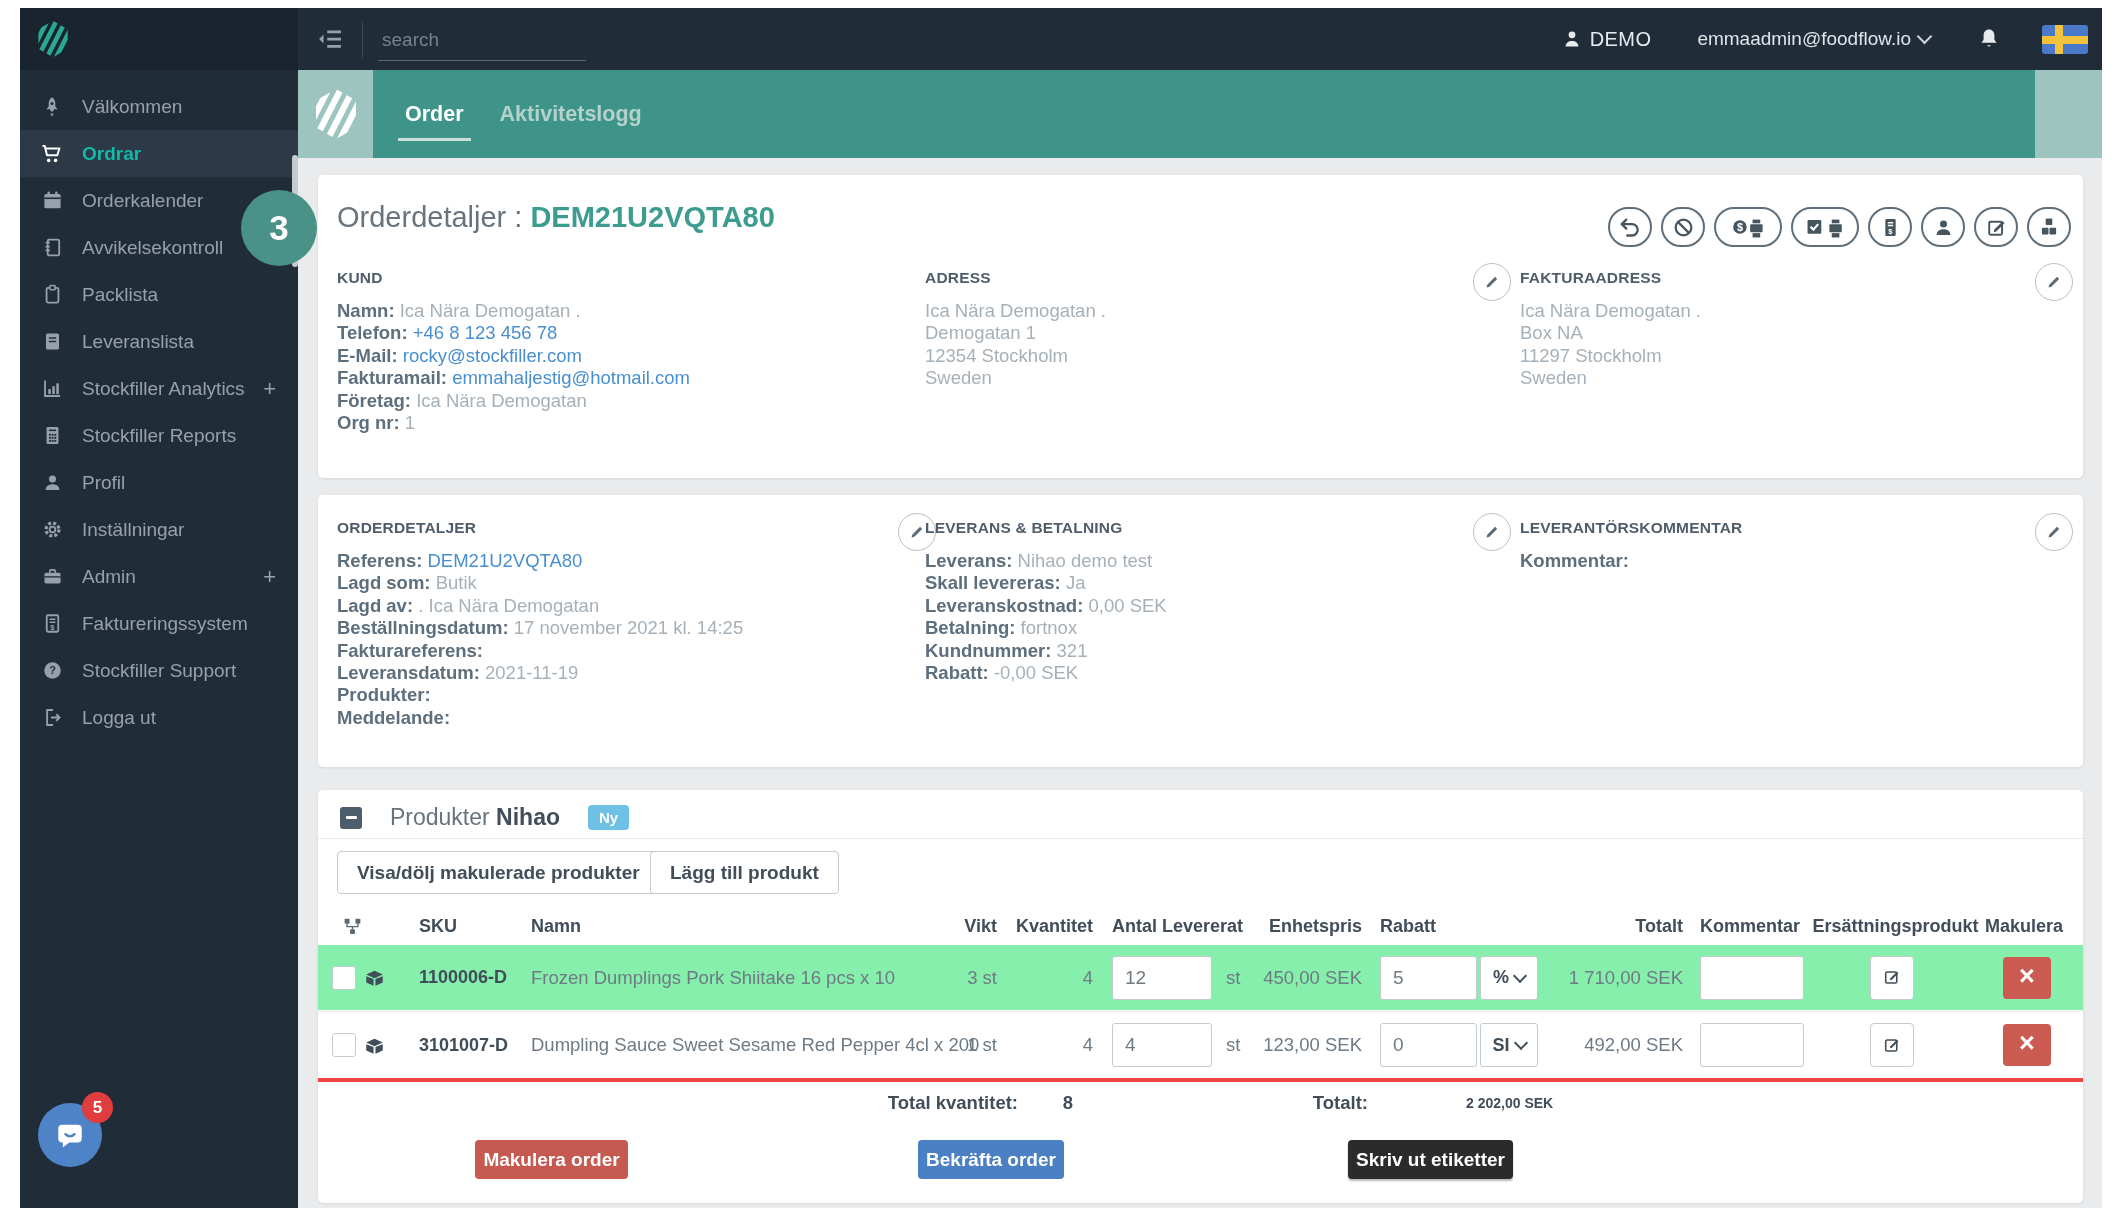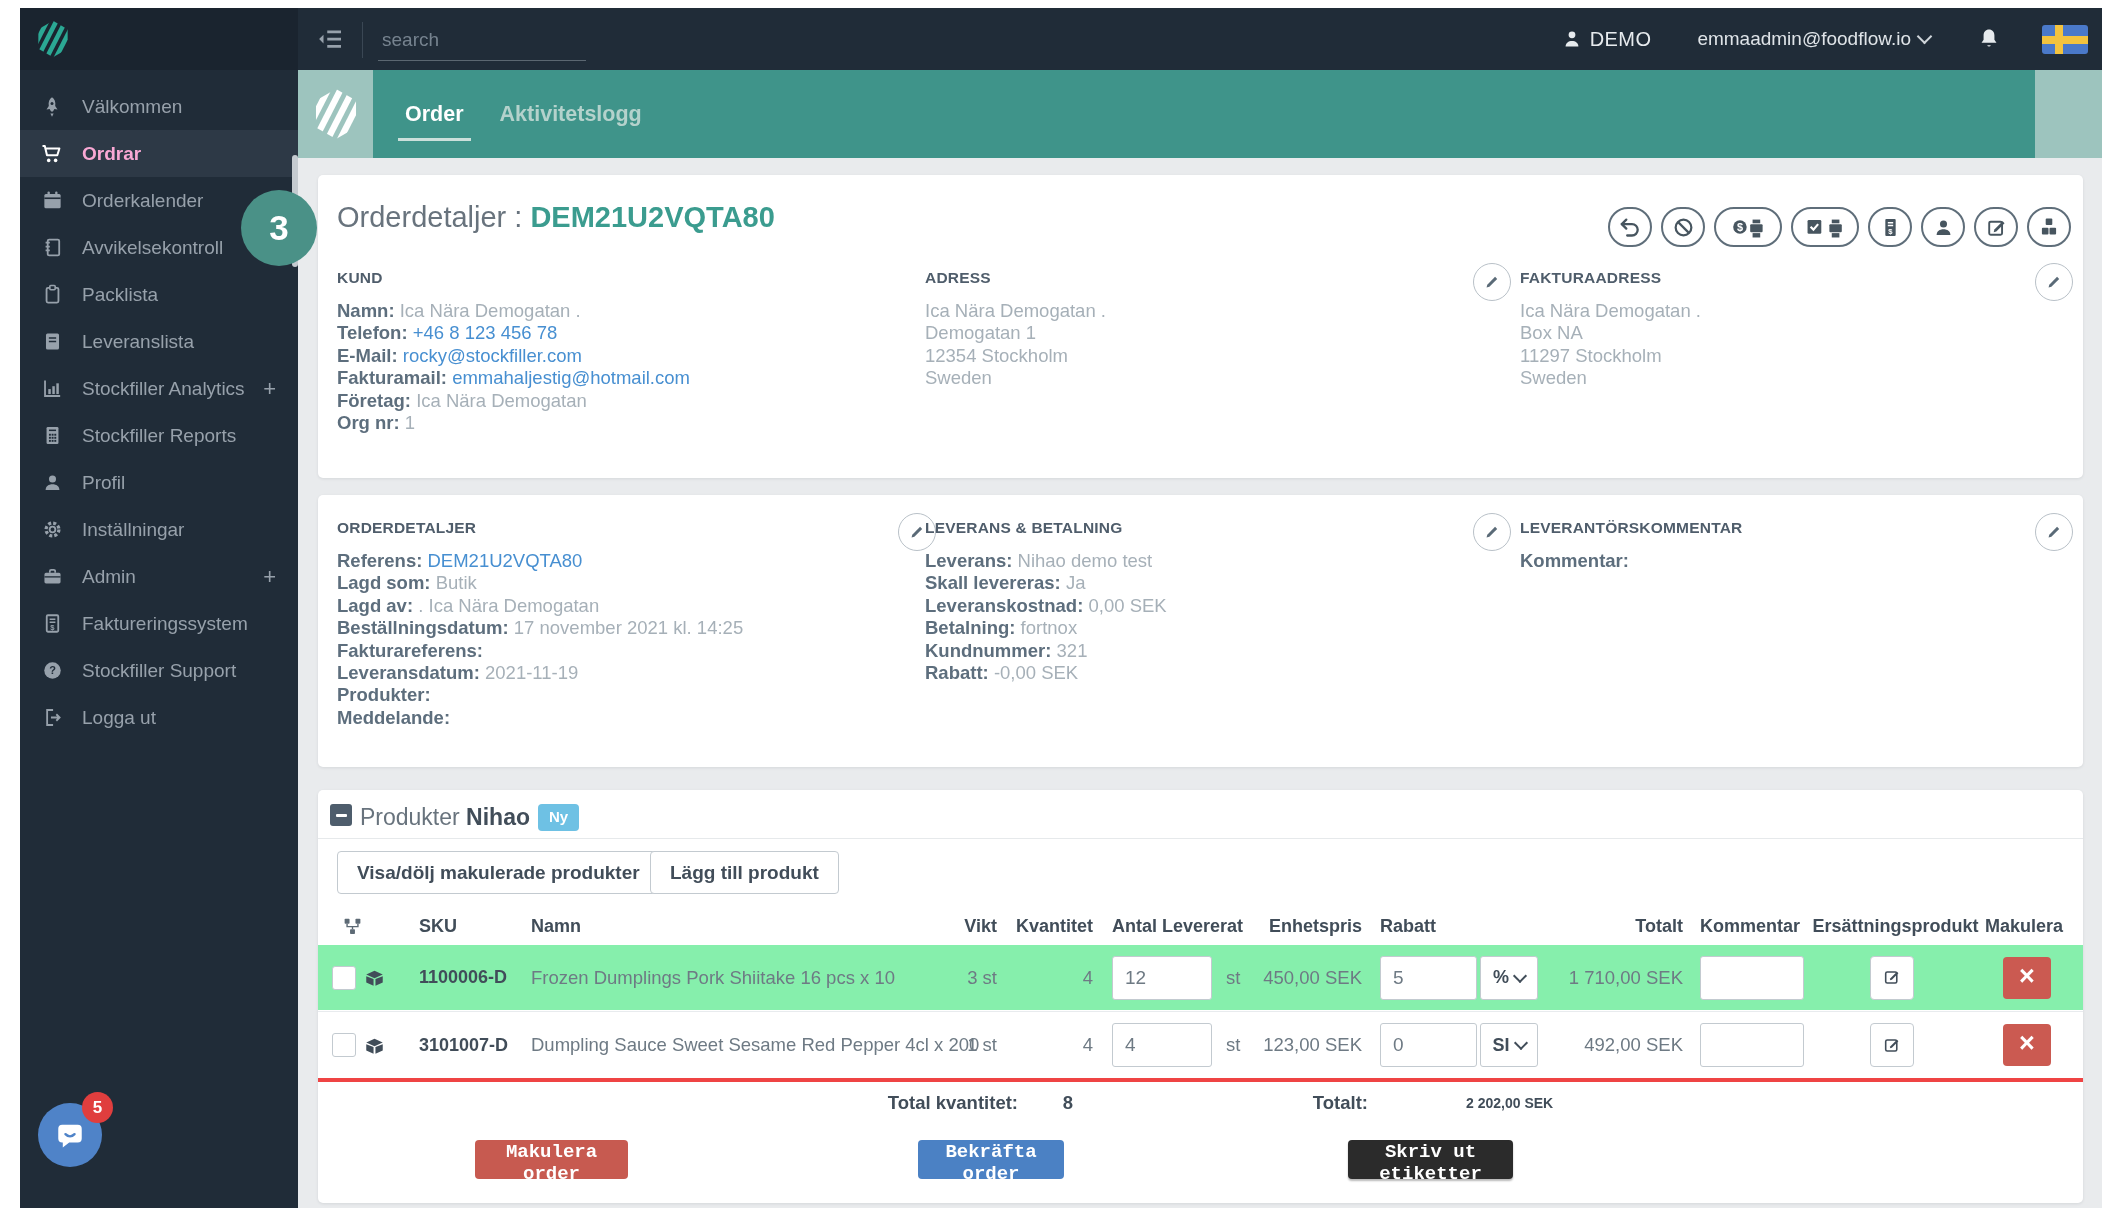--- a/index.html
+++ b/index.html
@@ -23,21 +23,21 @@
   .flag{position:relative;width:46px;height:29px;border-radius:3px;background:#4a79c9;margin-left:40px;overflow:hidden;cursor:pointer}
   .flag .v{position:absolute;left:13px;top:0;width:8px;height:29px;background:#f3c33e}
   .flag .h{position:absolute;left:0;top:11px;width:46px;height:8px;background:#f3c33e}
 
   
   .sidebar{position:absolute;left:20px;top:70px;width:278px;height:1138px;background:#202c38;z-index:2}
   .nav{padding-top:13px}
   .nav-item{position:relative;height:47px;display:flex;align-items:center;color:#97a1ab;font-size:19px;cursor:pointer}
   .nav-item .nic{position:absolute;left:20px;width:24px;height:24px;display:flex;align-items:center;justify-content:center}
   .nav-item .nlabel{margin-left:62px;white-space:nowrap}
-  .nav-item.active{background:#2d3946;color:#f9a8d4;font-weight:700}
+  .nav-item.active{background:#2d3946;color:#14b8a6;font-weight:700}
   .nav-plus{position:absolute;right:22px;font-size:22px;font-weight:400;color:#97a1ab}
   .sb-thumb{position:absolute;left:292px;top:155px;width:6px;height:112px;background:#c5cbd0;border-radius:3px;z-index:4}
   .step-badge{position:absolute;left:241px;top:190px;width:76px;height:76px;border-radius:50%;background:#4a9187;color:#fff;font-size:35px;font-weight:700;display:flex;align-items:center;justify-content:center;z-index:5}
   .chat-launcher{position:absolute;left:38px;top:1103px;width:64px;height:64px;border-radius:50%;background:#4f83c8;border:none;display:flex;align-items:center;justify-content:center;cursor:pointer;z-index:5}
   .chat-badge{position:absolute;left:82px;top:1092px;width:31px;height:31px;border-radius:50%;background:#e03e3e;color:#fff;font-size:17px;font-weight:700;display:flex;align-items:center;justify-content:center;z-index:6}
 
   
   .main{position:absolute;left:298px;top:70px;width:1804px;height:1138px;background:#e9ebed;z-index:1}
   .page-head{position:absolute;left:0;top:0;width:100%;height:88px;background:#3f948a}
   .ph-logo{position:absolute;left:0;top:0;width:75px;height:88px;background:#9dc4be;display:flex;align-items:center;justify-content:center}
@@ -59,21 +59,21 @@
   .act.pill{min-width:68px}
 
   .sec{position:absolute;width:560px}
   .sec-h{font-size:15.5px;font-weight:700;color:#4f5d6b;letter-spacing:.2px;margin-bottom:13px;white-space:nowrap}
   .frow{font-size:18.5px;line-height:22.4px;color:#a6b0b8;white-space:nowrap}
   .frow b{color:#5d6e7d;font-weight:700}
   .frow .lk{color:#478fd1}
   .pencil{position:absolute;width:38px;height:38px;border-radius:50%;border:1.5px solid #b9c1c8;background:#fff;display:flex;align-items:center;justify-content:center;cursor:pointer;padding:0}
 
   
-  .prod-head{position:absolute;left:12px;top:14px;display:flex;gap:8px}
+  .prod-head{position:absolute;left:22px;top:14px;display:flex;align-items:center;gap:28px}
   .minus-sq{width:22px;height:22px;border-radius:3px;background:#4e5d6c;display:flex;align-items:center;justify-content:center;cursor:pointer}
   .minus-sq i{display:block;width:11px;height:3px;background:#fff;border-radius:1px}
   .prod-title{font-size:23px;color:#68737d}
   .prod-title b{color:#414d59;font-weight:700}
   .ny-badge{background:#6ec1e4;color:#fff;font-size:15px;font-weight:700;border-radius:4px;padding:4px 11px}
   .prod-divider{position:absolute;left:0;top:48px;width:100%;height:1px;background:#e6e9eb}
   .btn-outline{position:absolute;top:61px;height:43px;border:1.5px solid #c3cad0;border-radius:4px;background:#fff;font-size:19px;font-weight:700;color:#414d59;font-family:inherit;padding:0 19px;cursor:pointer}
 
   .thead{position:absolute;left:0;top:118px;width:100%;height:37px;border-bottom:1px solid #dfe3e6}
   .prow{position:absolute;left:0;width:100%;height:65px}
@@ -99,21 +99,21 @@
   .tin{width:100px;height:44px;border:1px solid #c3cad0;border-radius:3px;font-size:19px;color:#6e7a84;font-family:inherit;padding:0 12px;box-sizing:border-box;outline:none}
   .tin.sm{width:97px}
   .tin.km{width:104px}
   .selbox{width:58px;height:44px;border:1px solid #c3cad0;border-radius:3px;background:#fff;display:flex;align-items:center;justify-content:center;gap:6px;font-size:18px;font-weight:700;color:#414d59;cursor:pointer;box-sizing:border-box}
   .selbox .chev2{width:8px;height:8px;border-right:2.4px solid #414d59;border-bottom:2.4px solid #414d59;transform:rotate(45deg);margin-top:-4px}
   .chkbox{width:22px;height:22px;border:1.5px solid #c3cad0;border-radius:3px;background:#fff;cursor:pointer}
   .ers-btn{width:44px;height:44px;border:1.5px solid #c3cad0;border-radius:4px;background:#fff;display:flex;align-items:center;justify-content:center;cursor:pointer;padding:0}
   .mak-btn{width:48px;height:42px;border:none;border-radius:4px;background:#cb5a51;color:#fff;display:flex;align-items:center;justify-content:center;font-size:27px;font-weight:700;cursor:pointer;line-height:1;padding:0 0 3px 0}
 
   .tlab{font-weight:700;color:#414d59}
-  .btn-action{position:absolute;top:350px;height:39px;border:none;border-radius:4px;color:#fff;font-size:19px;font-weight:700;font-family:Liberation Mono, monospace;cursor:pointer}
+  .btn-action{position:absolute;top:350px;height:39px;border:none;border-radius:4px;color:#fff;font-size:19px;font-weight:700;font-family:Liberation Sans, sans-serif;cursor:pointer}
   .btn-red{left:157px;width:153px;background:#c75a50}
   .btn-blue{left:600px;width:146px;background:#4b81c4}
   .btn-dark{left:1030px;width:165px;background:#2b2b2b;box-shadow:0 2px 2px rgba(0,0,0,.28)}
 </style>
 </head>
 <body>
 
 <div class="canvas">
 
   <header class="topbar">

